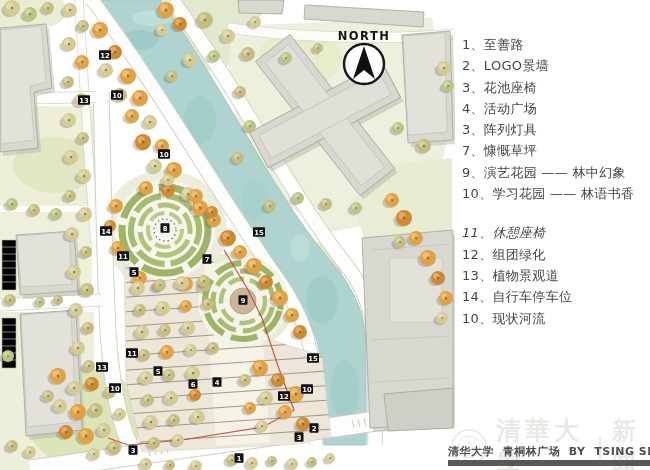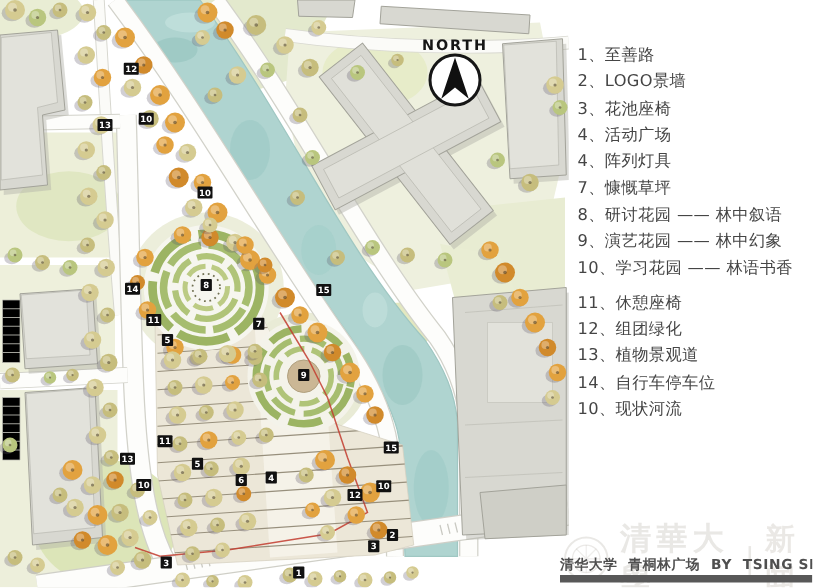--- a/index.html
+++ b/index.html
@@ -2,21 +2,21 @@
 <html><head>
 <meta charset="utf-8">
 <style>
   html,body{margin:0;padding:0;background:#ffffff;}
   body{font-family:"DejaVu Sans","Liberation Sans",sans-serif;}
   .stage{position:relative;width:650px;height:470px;background:#fff;overflow:hidden;}
   .map-wrap{position:absolute;left:0;top:0;width:455px;height:470px;}
   .legend{position:absolute;left:458px;top:34px;width:190px;}
   .legend ul{list-style:none;margin:0;padding:0 0 0 4px;}
   .legend li{font-size:13px;line-height:21.3px;color:#454545;letter-spacing:.3px;white-space:nowrap;}
-  .legend li.gap{margin-top:6px;}
+  .legend li.gap{margin-top:18px;font-style:italic;}
   .footer{position:absolute;left:448px;top:412px;width:202px;height:58px;}
   .wm-row{position:absolute;left:2px;top:2px;display:flex;align-items:center;gap:8px;opacity:.55;}
   .wm-seal{flex:0 0 auto;}
   .wm-cn{font-size:25px;letter-spacing:4px;color:rgba(125,115,100,.30);font-weight:bold;}
   .wm-div{font-size:24px;color:rgba(125,115,100,.30);}
   .wm-news{font-size:24px;font-weight:bold;color:rgba(140,128,110,.32);}
   .credit{position:absolute;left:0px;top:32px;font-size:11px;font-weight:bold;color:#4f4f4f;letter-spacing:.5px;white-space:pre;}
   .bar{position:absolute;left:0px;top:48px;width:202px;height:6px;background:#585858;}
 </style>
 </head>
@@ -906,23 +906,22 @@
     </g>
   </svg>
   </div>
 
   <div class="legend">
     <ul>
       <li>1、至善路</li>
       <li>2、LOGO景墙</li>
       <li>3、花池座椅</li>
       <li>4、活动广场</li>
-      <li>4、阵列灯具</li>
+      <li>3、阵列灯具</li>
       <li>7、慷慨草坪</li>
-      <li>8、研讨花园 —— 林中叙语</li>
       <li>9、演艺花园 —— 林中幻象</li>
       <li>10、学习花园 —— 林语书香</li>
       <li class="gap">11、休憩座椅</li>
       <li>12、组团绿化</li>
       <li>13、植物景观道</li>
       <li>14、自行车停车位</li>
       <li>10、现状河流</li>
     </ul>
   </div>
 

